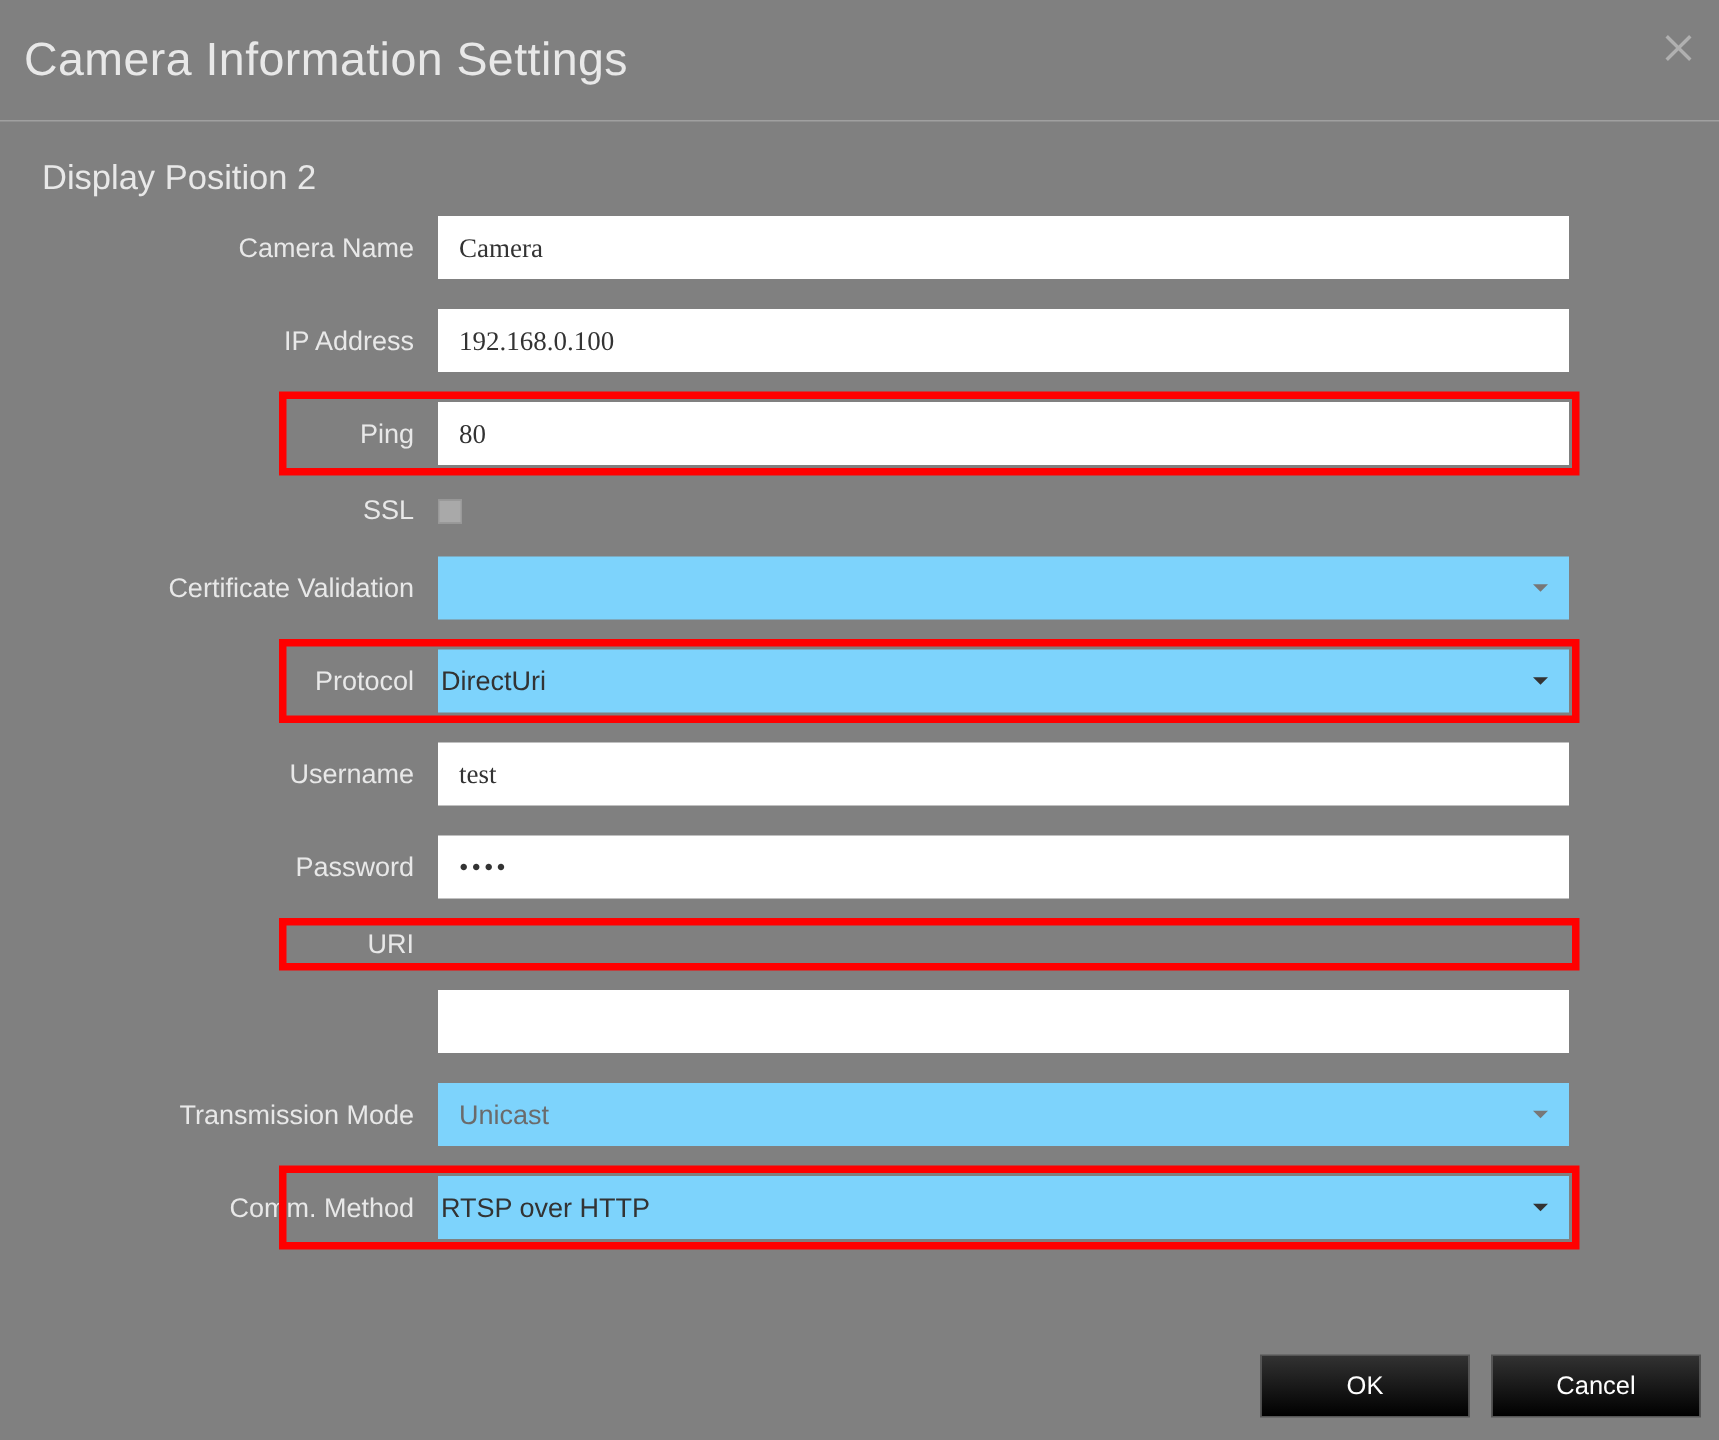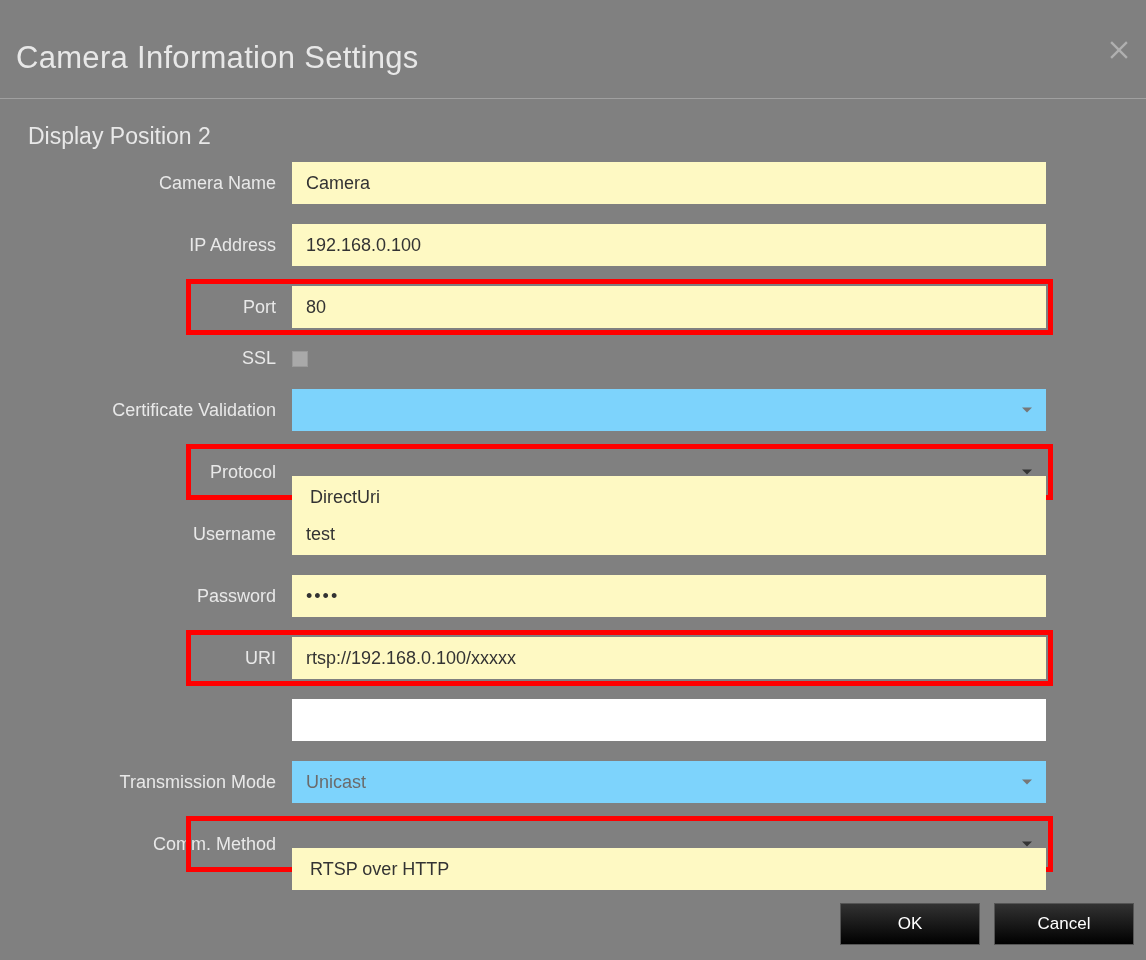--- a/index.html
+++ b/index.html
@@ -7,21 +7,21 @@
       margin: 0;
       padding: 0;
       background: #808080;
       font-family: "Segoe UI", Arial, sans-serif;
       width: 1146px;
       height: 960px;
       overflow: hidden;
       position: relative;
     }
     .header {
-      padding: 40px 0 22px 16px;
+      padding: 22px 0 22px 16px;
       border-bottom: 1px solid #a0a0a0;
       display: flex;
       justify-content: space-between;
       align-items: center;
     }
     .title {
       color: #e8e8e8;
       font-size: 31px;
       font-weight: 400;
       letter-spacing: 0.3px;
@@ -59,27 +59,27 @@
     }
     .field-cell {
       flex: 1;
       display: flex;
       align-items: center;
       gap: 18px;
     }
     input[type=text], input[type=password] {
       width: 100%;
       height: 42px;
-      background: #fef9c3;
+      background: #ffffff;
       border: none;
       padding: 0 14px;
       font-size: 18px;
       color: #333;
       outline: none;
-      font-family: Liberation Sans, sans-serif;
+      font-family: Liberation Serif, serif;
     }
     input[type=password] { letter-spacing: 2px; }
     .ip-input {
       flex: 1;
     }
     .btn {
       height: 42px;
       background: linear-gradient(#323232, #000000);
       color: #fff;
       border: 1px solid #555;
@@ -106,28 +106,27 @@
     .select-disabled {
       background: #7dd3fc;
       color: #6b6b6b;
       font-size: 18px;
       padding: 0 14px;
       height: 100%;
       display: flex;
       align-items: center;
     }
     .select-enabled {
-      background: #fef9c3;
+      background: #7dd3fc;
       color: #333;
       font-size: 18px;
-      padding: 0 18px;
+      padding: 0 2px;
       height: 100%;
       display: flex;
       align-items: center;
-      margin-top: 25px;
     }
     .caret {
       position: absolute;
       right: 14px;
       top: 50%;
       transform: translateY(-50%);
       width: 0; height: 0;
       border-left: 5px solid transparent;
       border-right: 5px solid transparent;
     }
@@ -185,21 +184,21 @@
   </div>
 
   <div class="row">
     <div class="label-cell">IP Address</div>
     <div class="field-cell">
       <input type="text" class="ip-input" value="192.168.0.100" style="">
     </div>
   </div>
 
   <div class="row hl">
-    <div class="label-cell">Port</div>
+    <div class="label-cell">Ping</div>
     <div class="field-cell">
       <input type="text" value="80" style="">
     </div>
   </div>
 
   <div class="row">
     <div class="label-cell">SSL</div>
     <div class="field-cell">
       <span class="chk"></span>
     </div>
@@ -234,23 +233,20 @@
 
   <div class="row">
     <div class="label-cell">Password</div>
     <div class="field-cell">
       <input type="password" value="••••" style="">
     </div>
   </div>
 
   <div class="row hl" style="margin-bottom:20px;">
     <div class="label-cell">URI</div>
-    <div class="field-cell">
-      <input type="text" value="rtsp://192.168.0.100/xxxxx" style="">
-    </div>
   </div>
 
   <div class="row">
     <div class="label-cell"></div>
     <div class="field-cell">
       <div class="blank-field"></div>
     </div>
   </div>
 
   <div class="row">

